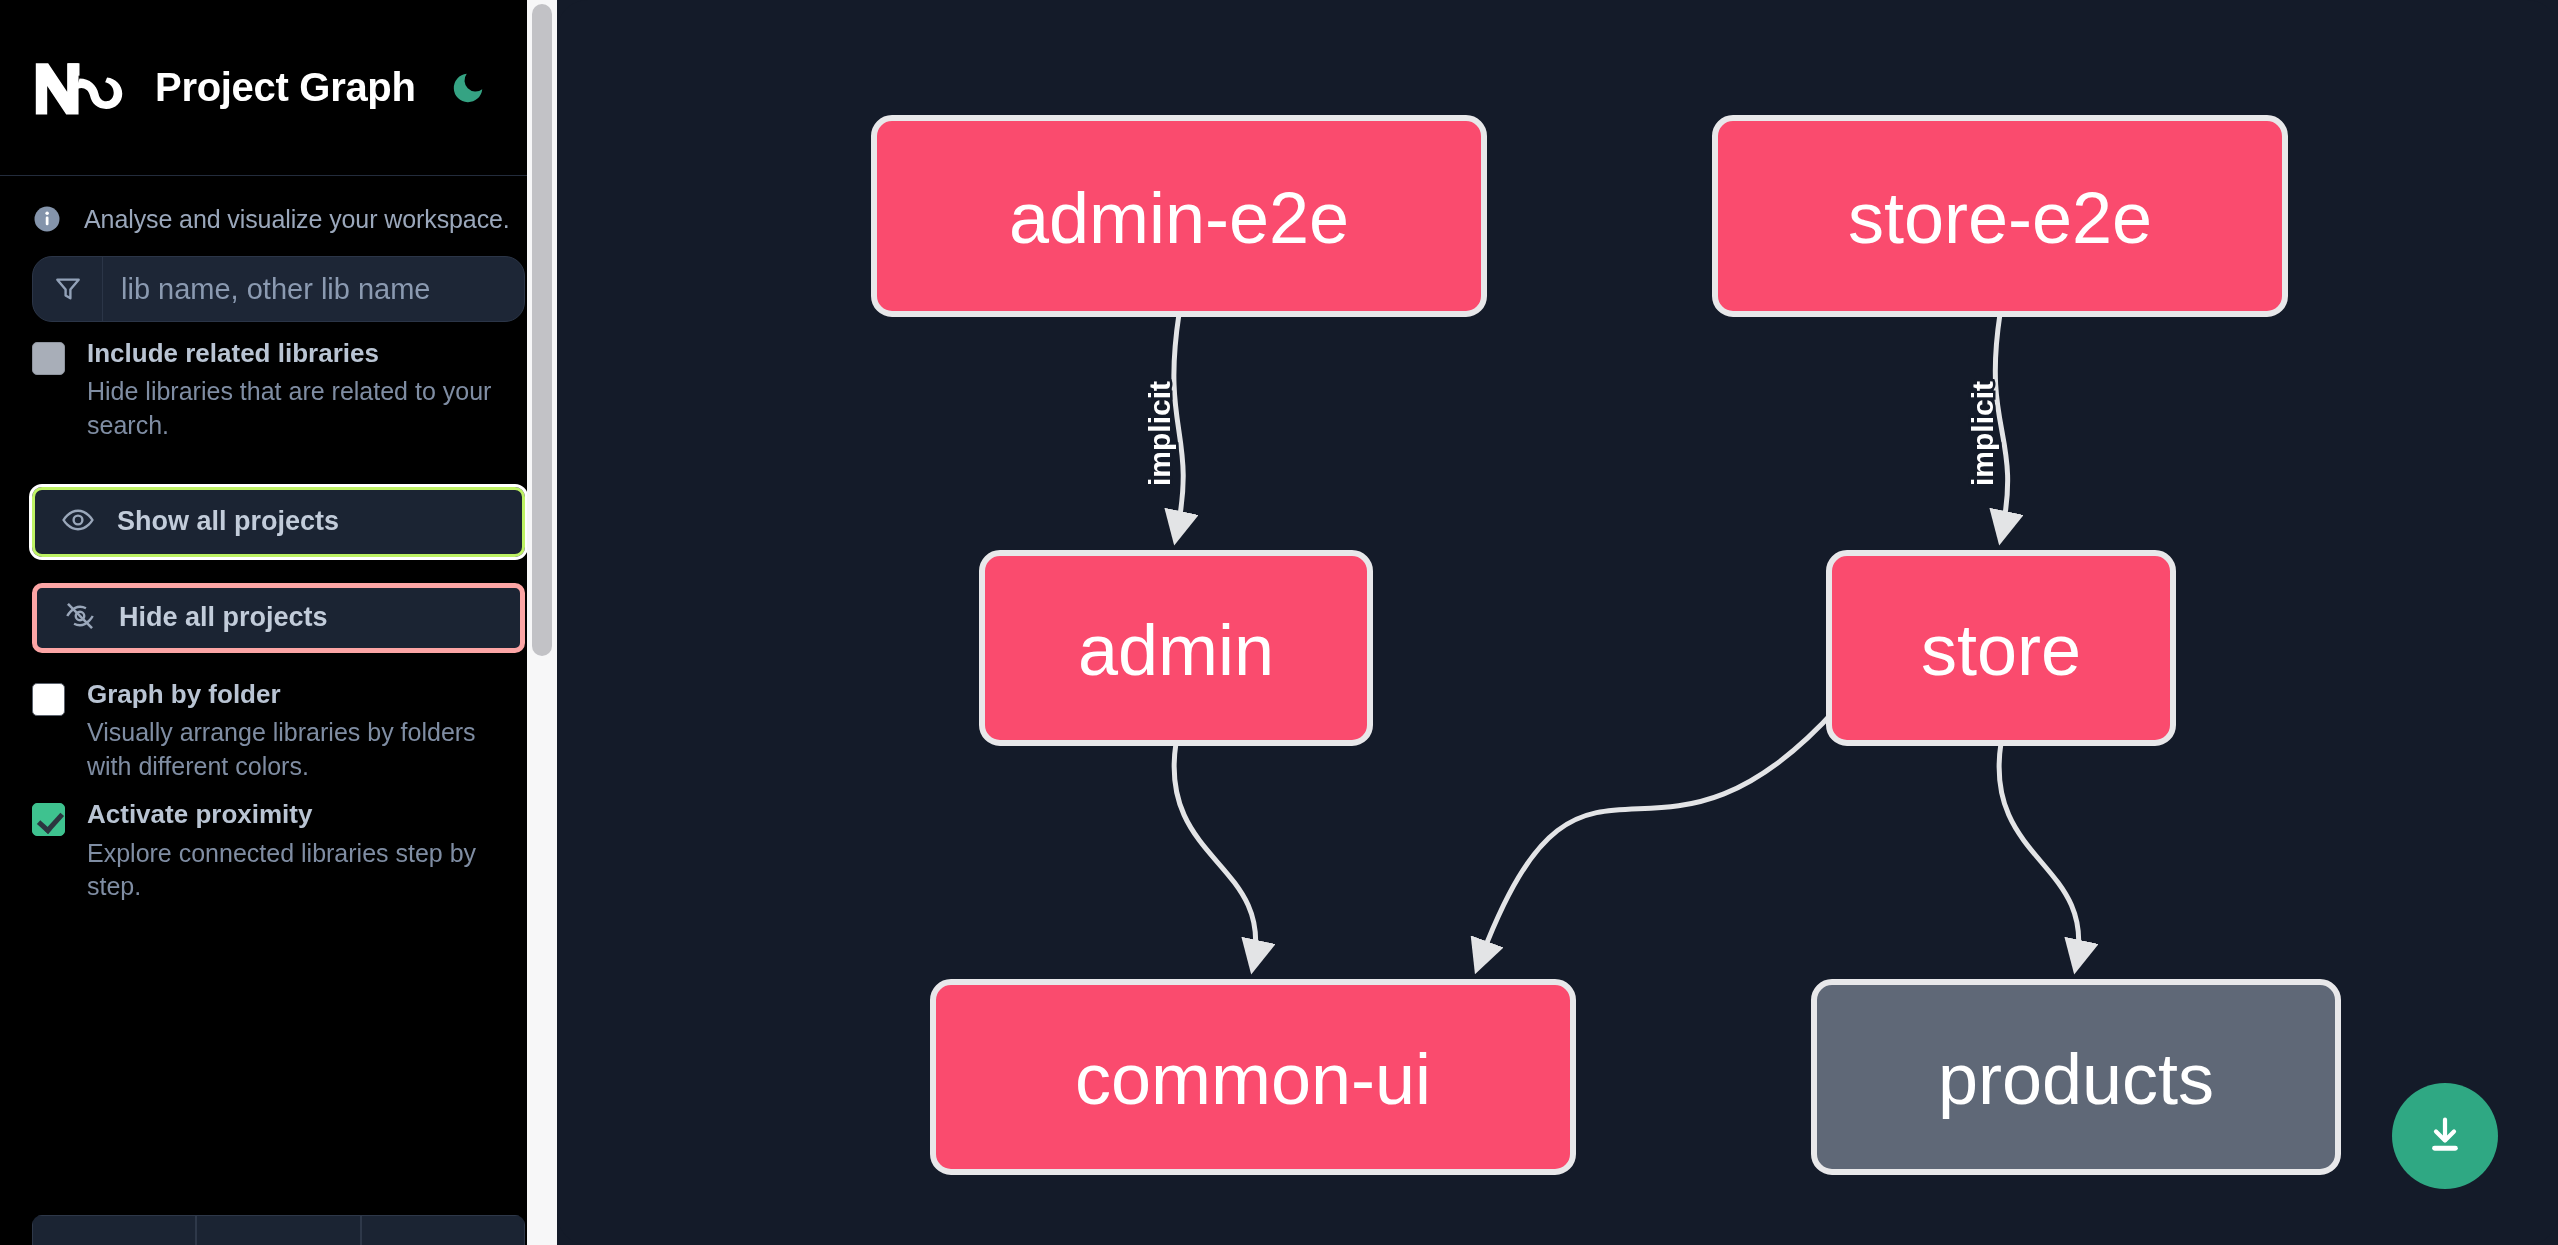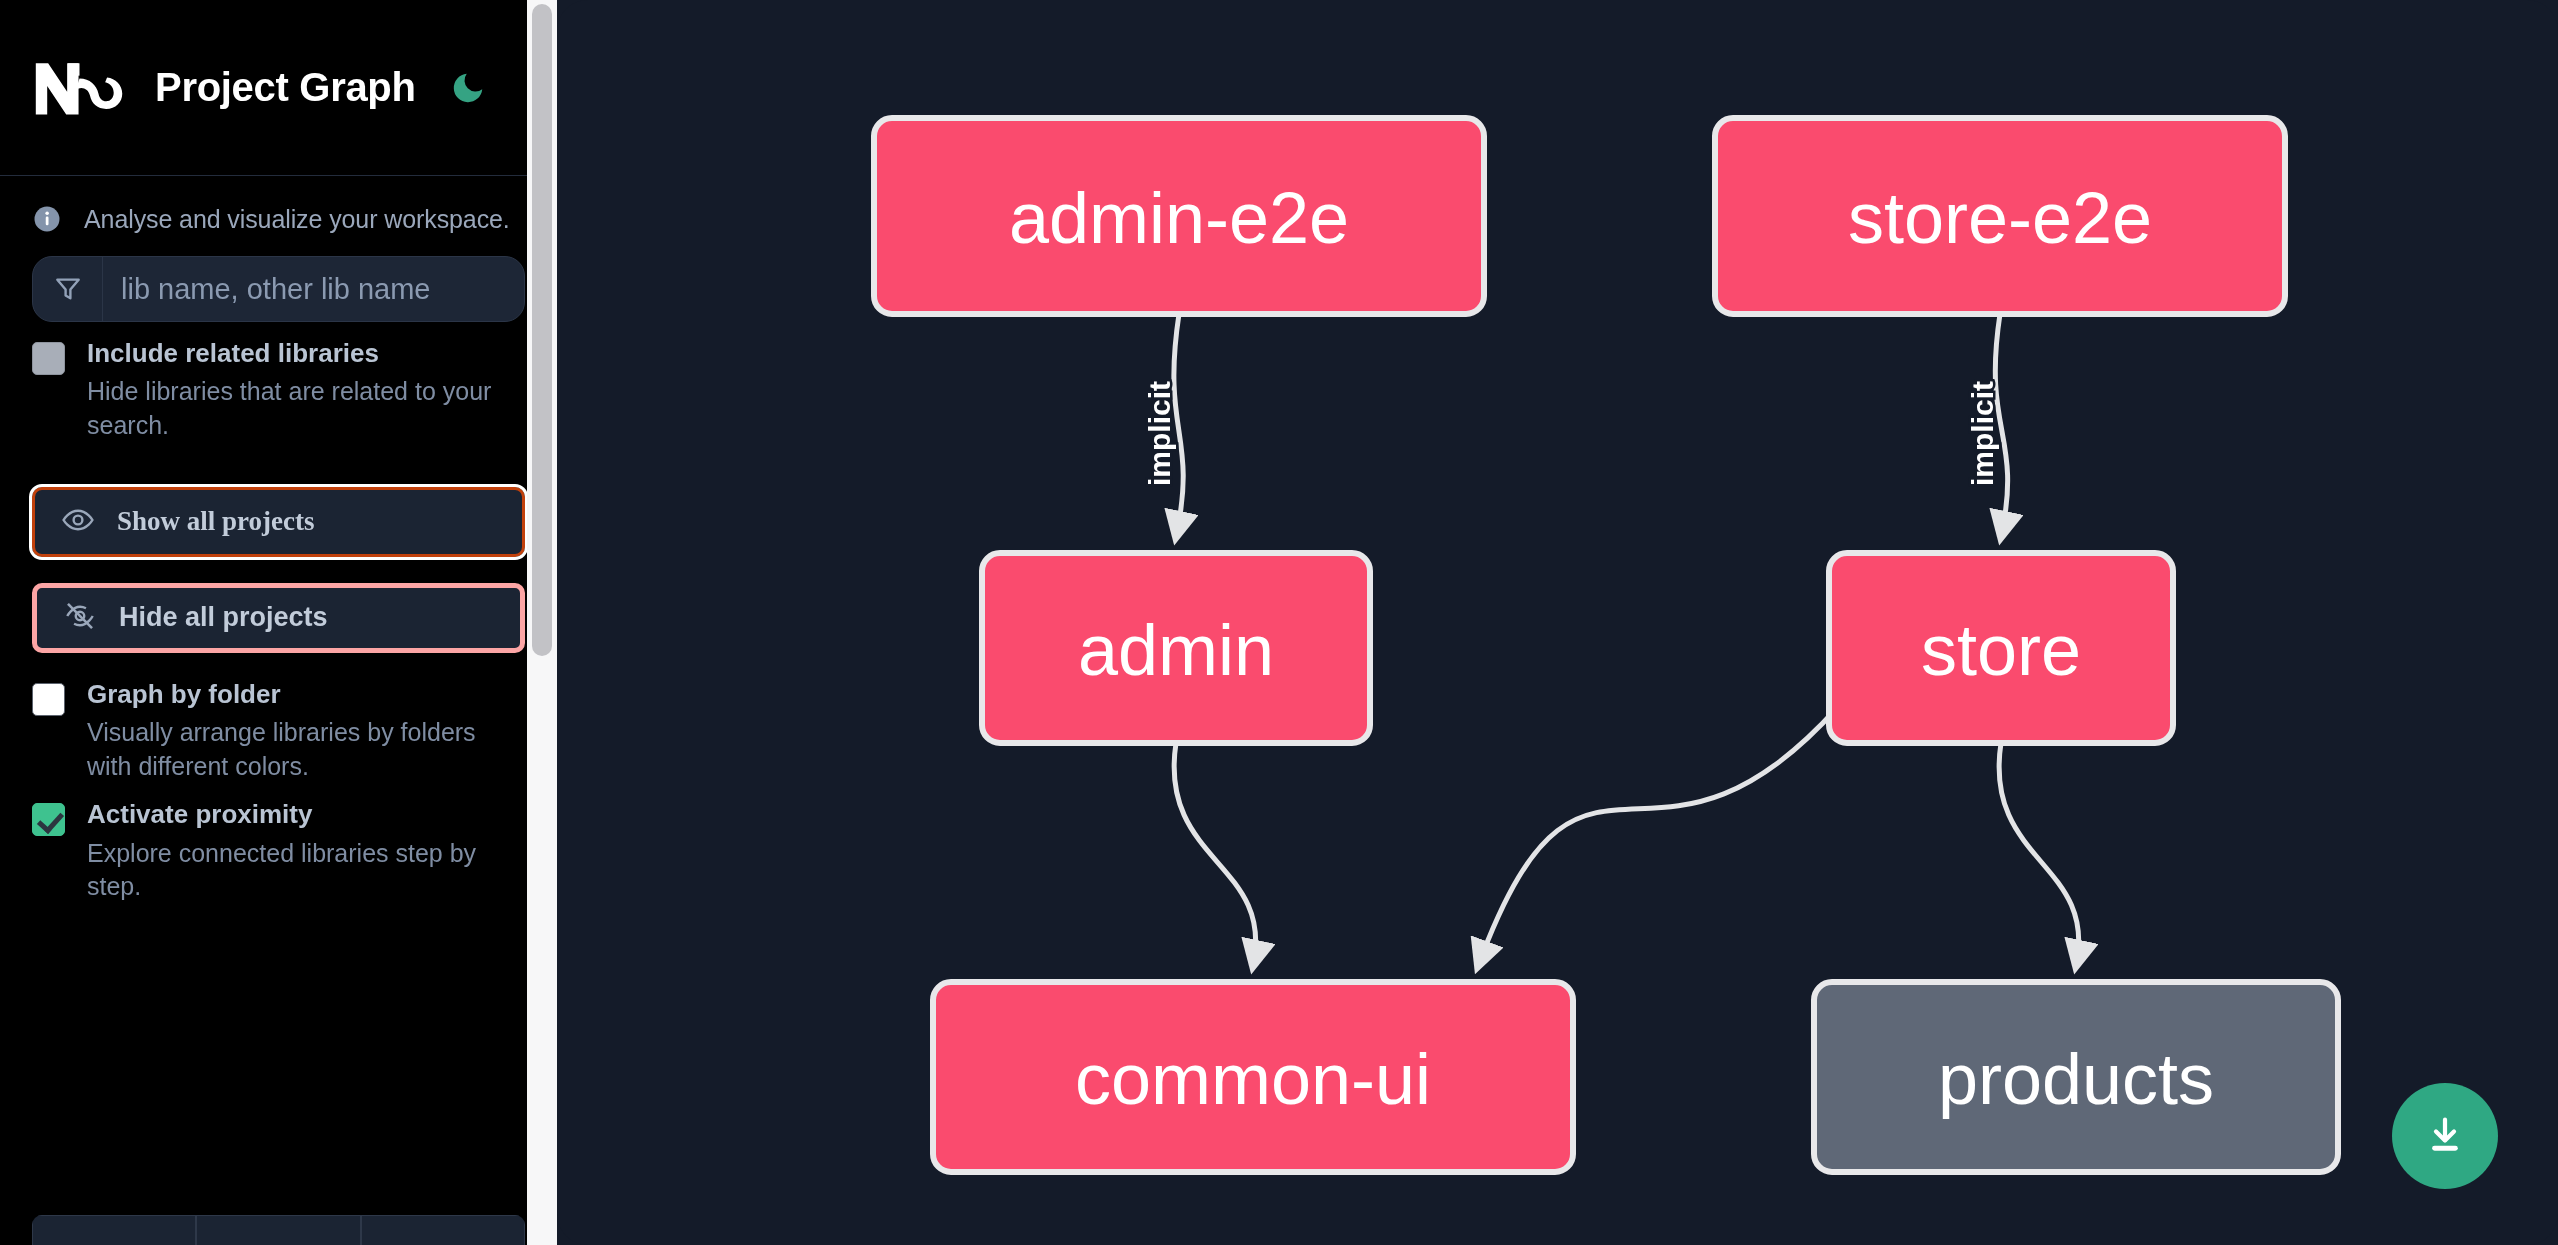--- a/index.html
+++ b/index.html
@@ -116,24 +116,23 @@
     border-radius: 10px;
     background: #1b2433;
     border: 5px solid #fca5a5;
     padding-left: 26px;
     margin-bottom: 26px;
     cursor: pointer;
     position: relative;
   }
   .gbtn .lbl { font-size: 27px; font-weight: 700; margin-left: 22px; }
   .gbtn.focus {
-    border: 3px solid #c2410c;
+    border: 3px solid #bef264;
     outline: 3px solid #ffffff;
     outline-offset: 0px;
-    font-family: Liberation Serif, serif;
   }
   .gbtn.focus .lbl { color: #c2ccda; }
   .gbtn.danger { border: 2px solid #e8253c; }
   .gbtn.danger .lbl { color: #f8394a; font-weight: 700; }
   .gbtn.plain .lbl { color: #c2ccda; }
 
   .sb-bottom-group {
     position: absolute;
     left: 32px; bottom: -40px;
     width: 493px; height: 70px;

